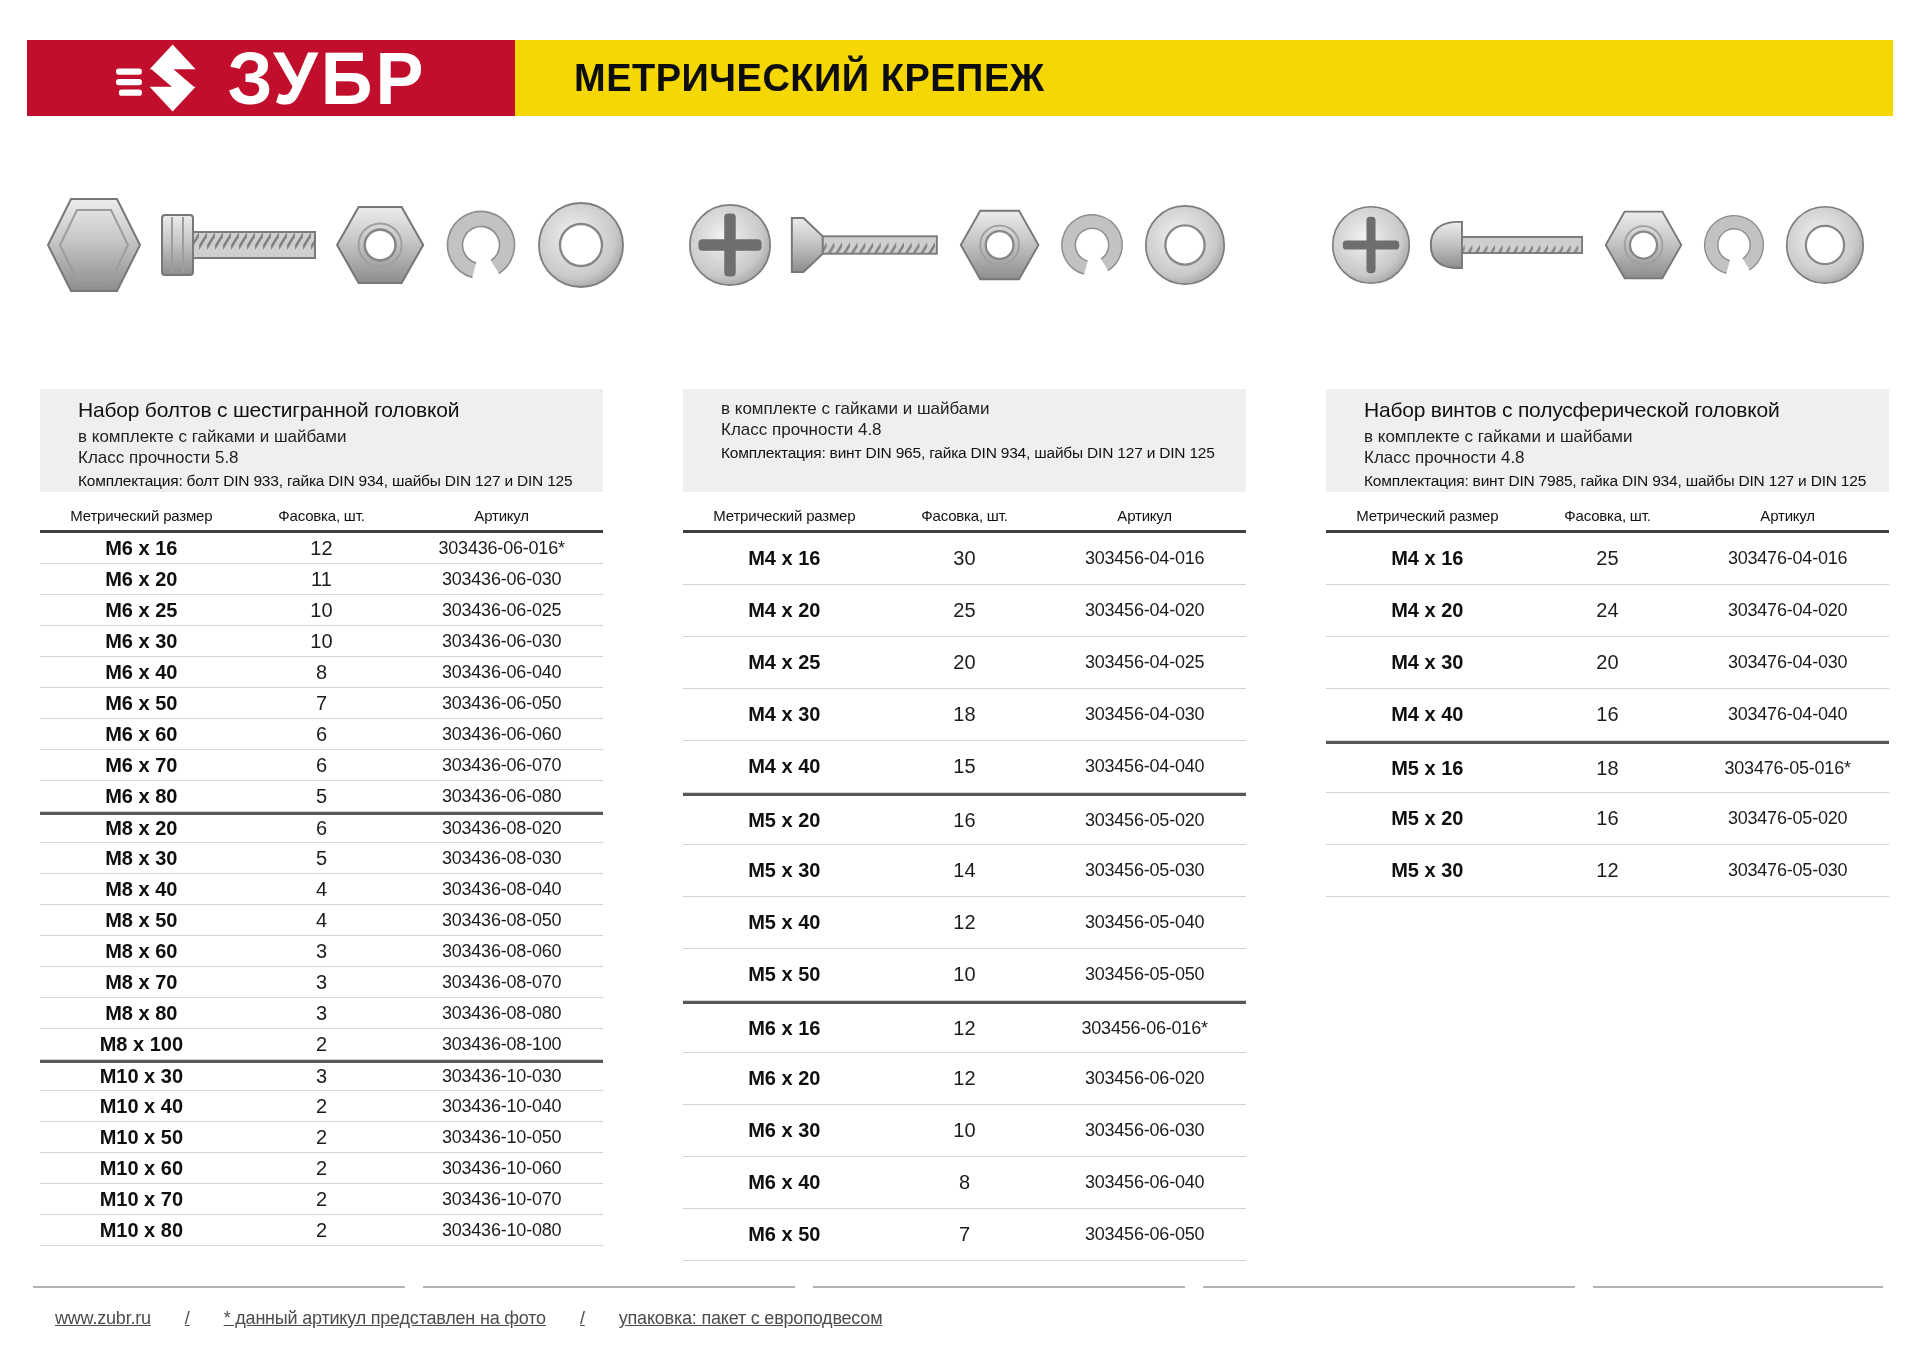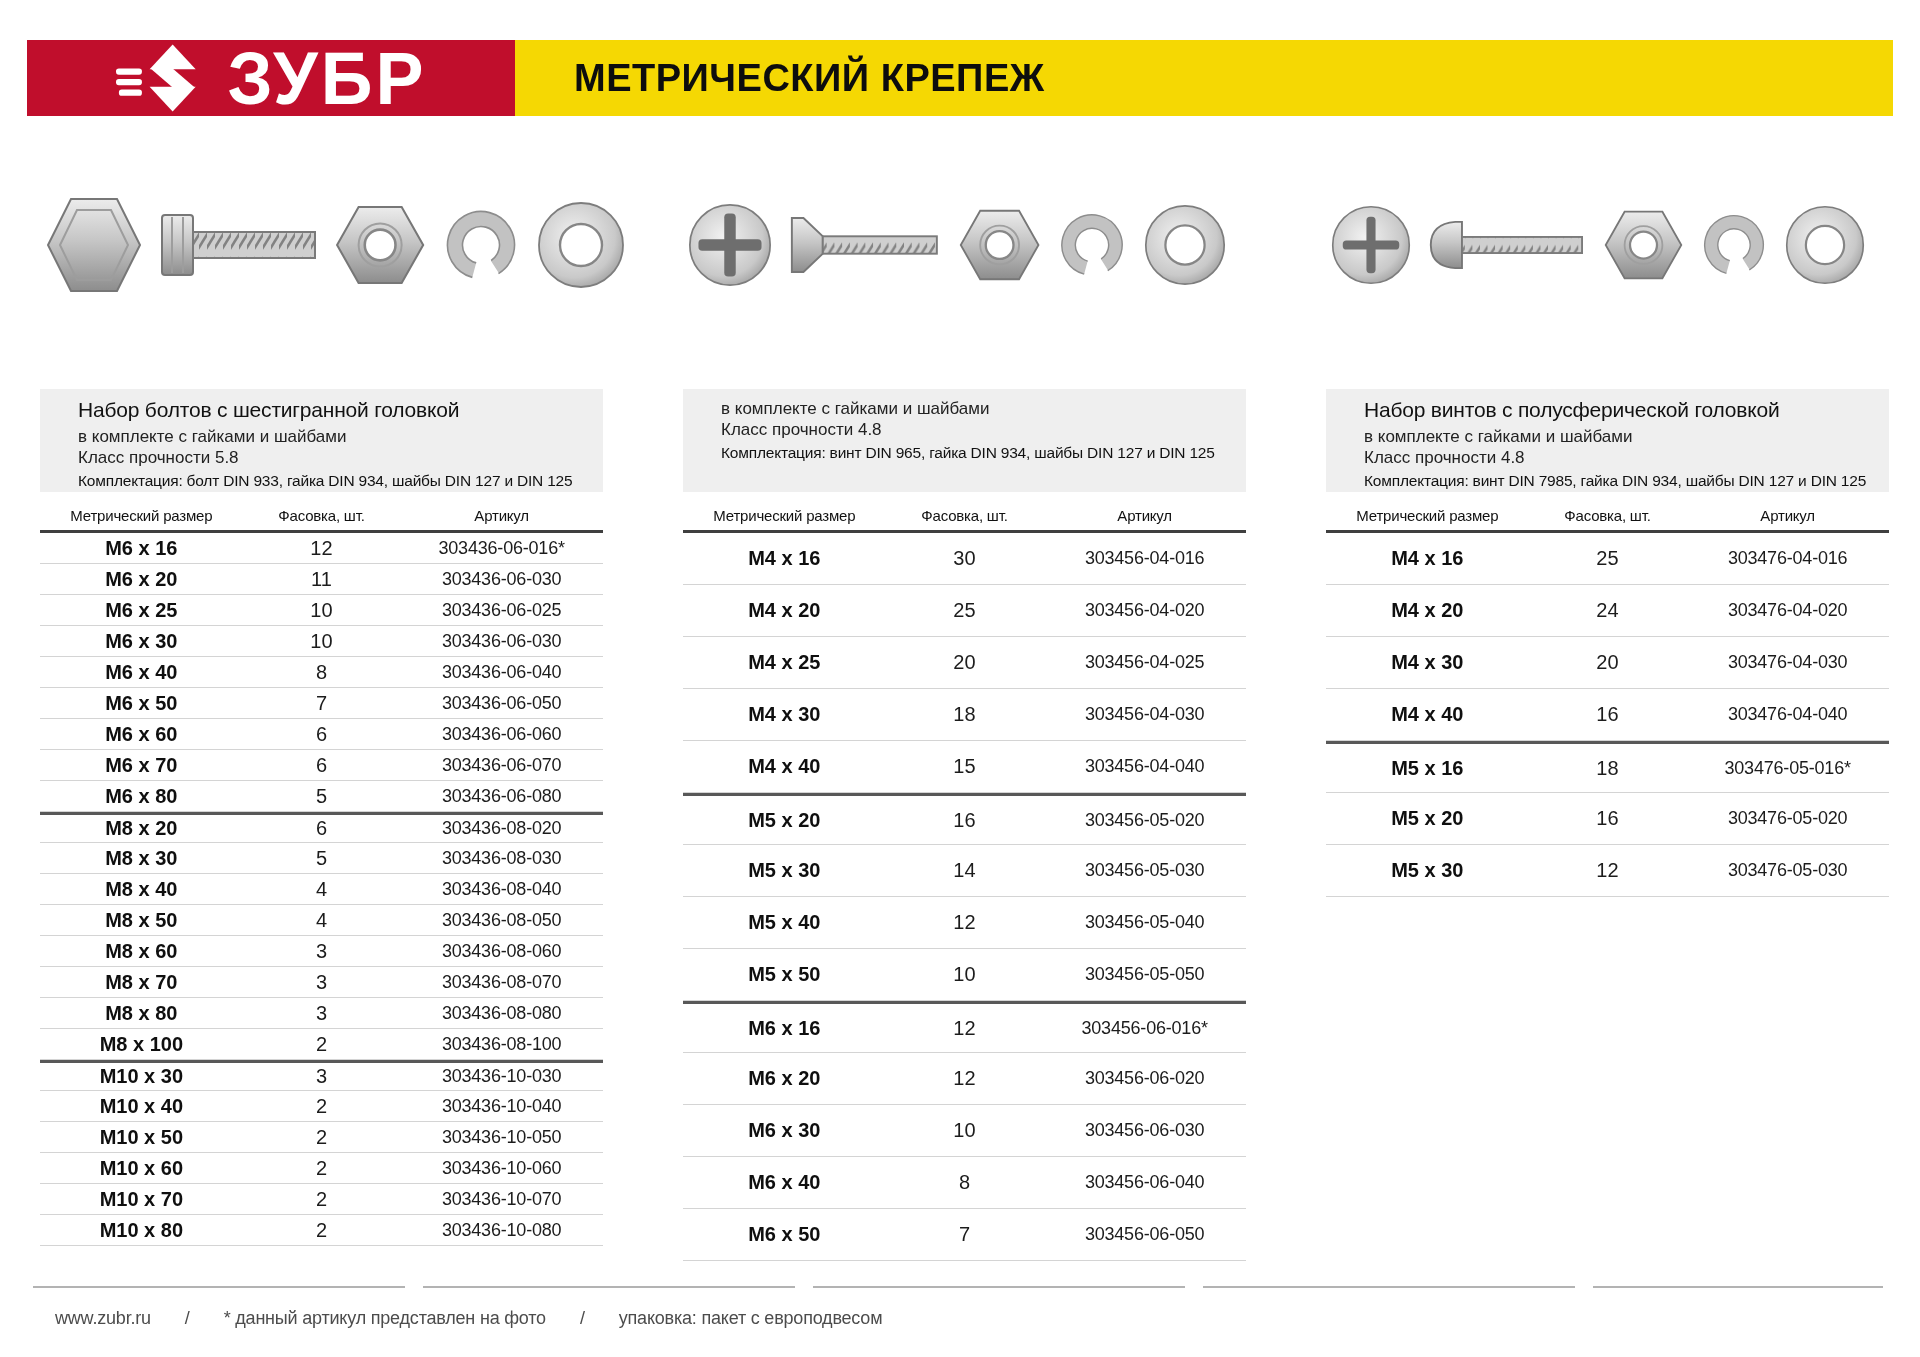--- a/index.html
+++ b/index.html
@@ -32,21 +32,21 @@
   .trow{display:grid;grid-template-columns:36% 28% 36%;align-items:center;border-bottom:1px solid #d4d4d4;text-align:center;}
   .pcol-1 .trow{height:31px;}
   .pcol-2 .trow,.pcol-3 .trow{height:52px;}
   .trow.sep{border-top:3px solid #585858;}
   .cell.c0{font-weight:bold;font-size:20px;color:#0f0f0f;}
   .cell.c1{font-size:20px;color:#1c1c1c;}
   .cell.c2{font-size:18px;letter-spacing:-0.2px;color:#1c1c1c;}
   
   .footer{position:absolute;left:33px;top:1286px;width:1850px;}
   .footline{height:2px;background:repeating-linear-gradient(90deg,#b3b3b3 0 372px,transparent 372px 390px);}
-  .foottext{margin-top:20px;padding-left:22px;display:flex;align-items:center;gap:34px;font-size:18px;color:#4c4c4c;letter-spacing:-0.2px;}
+  .foottext{margin-top:20px;padding-left:22px;display:flex;align-items:center;gap:34px;font-size:18px;color:#4c4c4c;letter-spacing:-0.2px;text-decoration:underline;}
   .hiddefs{position:absolute;width:0;height:0;}
 </style>
 </head>
 <body>
 
 <svg class="hiddefs" aria-hidden="true">
   <defs>
     <linearGradient id="met" x1="0" y1="0" x2="0" y2="1">
       <stop offset="0" stop-color="#ececec"></stop>
         <stop offset="0.45" stop-color="#c6c6c6"></stop>

